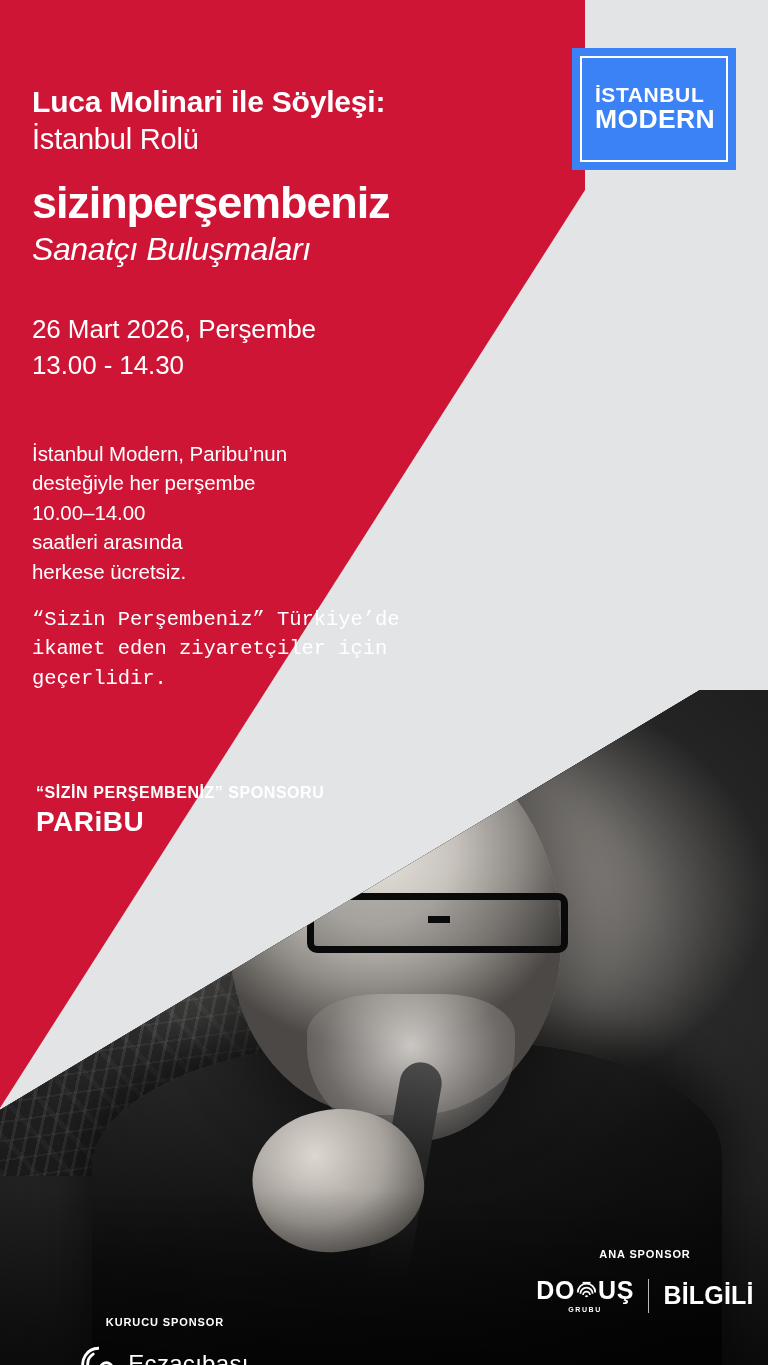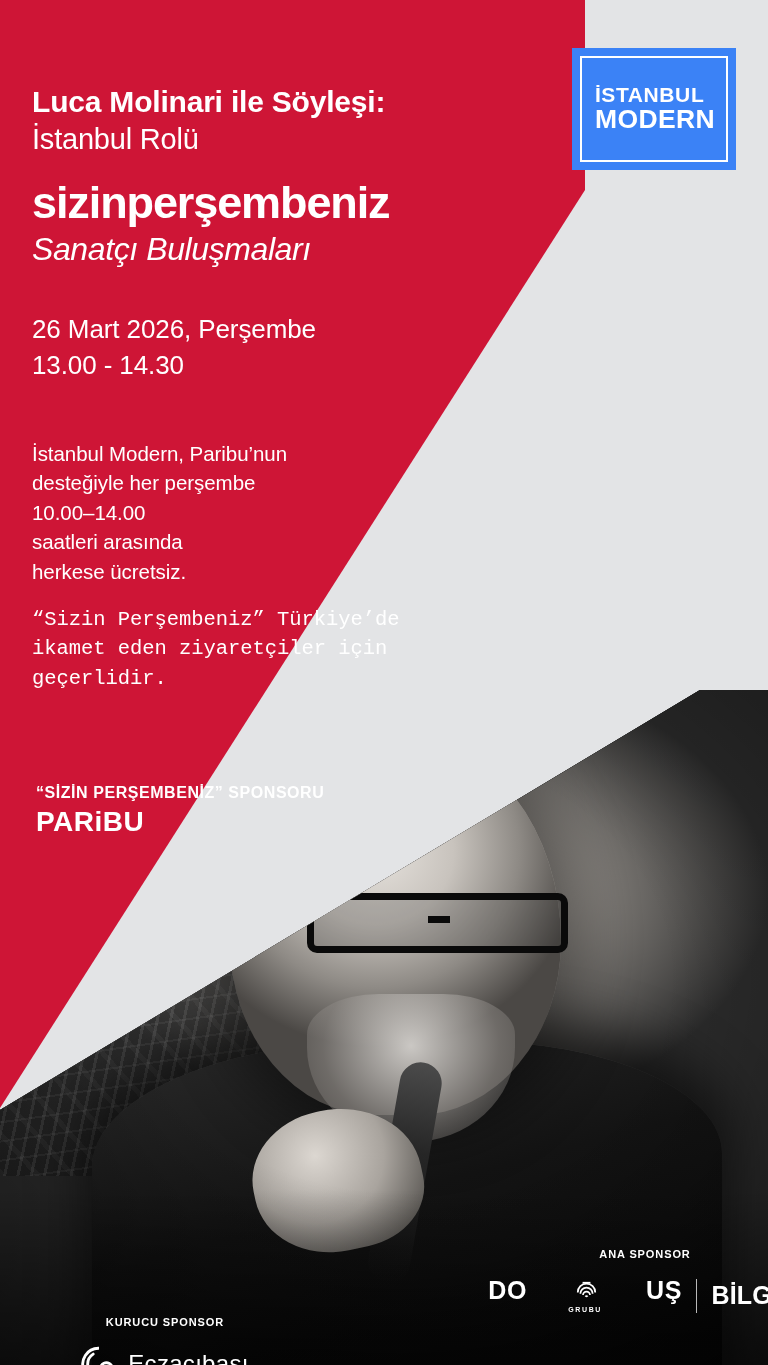--- a/index.html
+++ b/index.html
@@ -343,21 +343,20 @@
     align-items: center;
     line-height: 1;
   }
   .dogus-word {
     color: #ffffff;
     font-size: 25px;
     font-weight: 800;
     letter-spacing: .6px;
     display: flex;
     align-items: center;
-    gap: 48px;
   }
   .dogus-mark {
     width: 21px;
     height: 21px;
     margin: 0 1px;
     flex: none;
     position: relative;
     top: 1px;
   }
   .dogus-sub {

